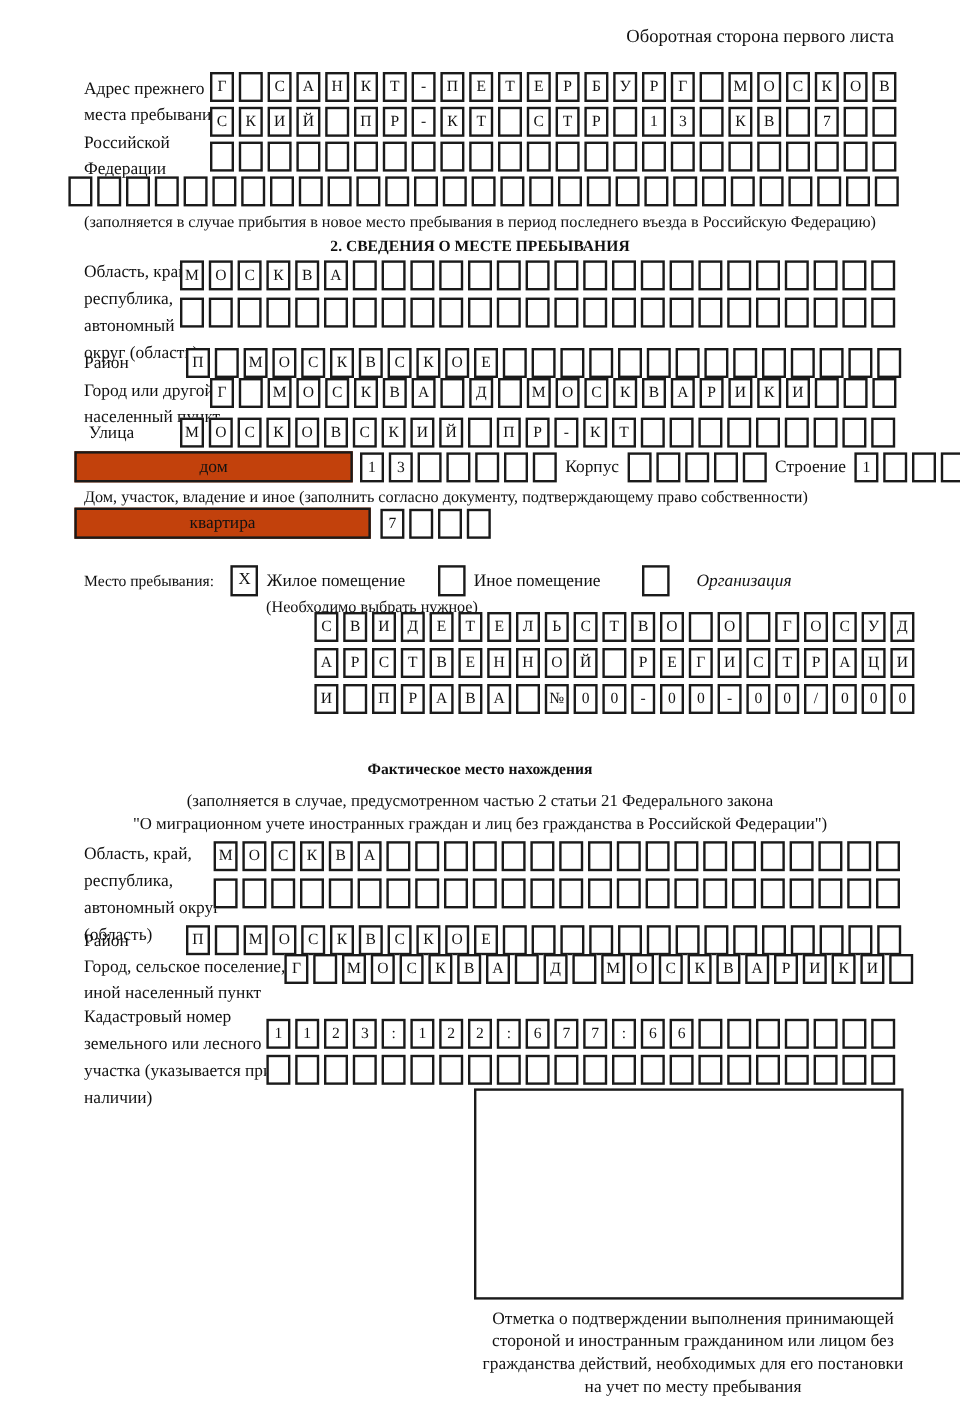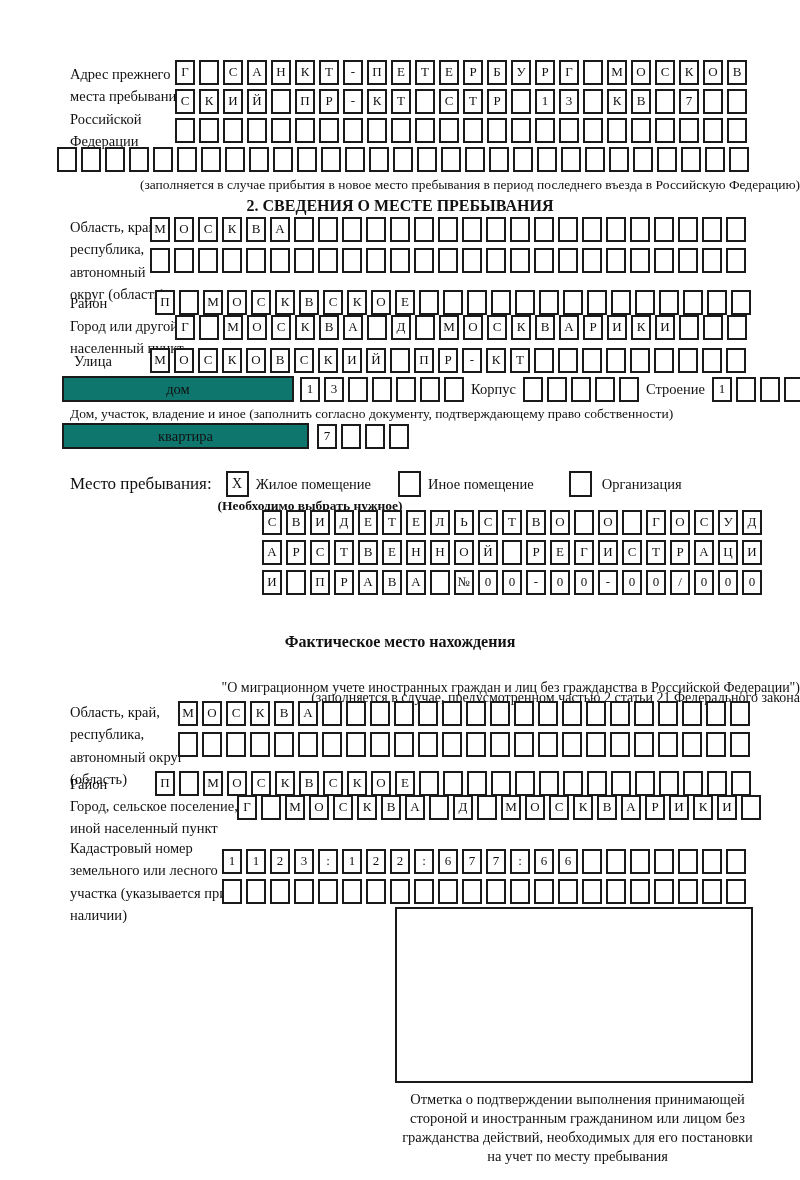--- a/index.html
+++ b/index.html
@@ -5,48 +5,49 @@
   * { margin:0; padding:0; box-sizing:border-box; }
   html,body { background:#fff; }
   .page {
     position:relative; width:800px; height:1180px; margin:0 auto;
     background:#fff; color:#111;
     font-family:"Liberation Serif","DejaVu Serif",serif;
     overflow:hidden;
   }
   .lbl { position:absolute; font-size:14.5px; line-height:1.55; color:#111; }
   .header-note { position:absolute; top:22px; right:55px; font-size:15.5px; }
-  .title { position:absolute; left:0; width:100%; text-align:center; font-weight:bold; font-size:16px; }
+  .title { position:absolute; left:0; width:100%; text-align:center; font-weight:bold; font-size:13px; }
   .caption { position:absolute; font-size:13.5px; }
-  .caption.center { left:0; width:100%; text-align:right; }
+  .caption.center { left:0; width:100%; text-align:center; }
   .boxrow { position:absolute; display:flex; gap:4px; }
   .boxrow-inline { display:flex; gap:4px; }
   .cell {
     display:inline-block; width:20px; height:25px; border:2px solid #1a1a1a;
     font-size:13px; line-height:20px; text-align:center; background:#fff;
     flex:none;
   }
   .wide-box {
     height:26px; border:2px solid #1a1a1a; text-align:center;
-    font-size:14.5px; line-height:22px; flex:none; background:#0f766e;
+    font-size:14.5px; line-height:22px; flex:none; background:#c2410c;
   }
   .hrow { position:absolute; display:flex; align-items:center; }
   .hrow .gap-lbl { font-size:14.5px; margin:0 7px; white-space:nowrap; }
   .checkbox {
     width:23px; height:26px; border:2px solid #1a1a1a; flex:none;
     font-size:14px; line-height:22px; text-align:center; background:#fff;
   }
   .stamp-box { position:absolute; border:2px solid #1a1a1a; background:#fff; }
   .confirm-note { position:absolute; text-align:center; font-size:14.5px; line-height:1.32; }
 </style>
 </head>
 <body>
 
 <div class="page">
 
+  <div class="header-note">Оборотная сторона первого листа</div>
 
   <div class="lbl" style="left:70px; top:63px; width:128px;">Адрес прежнего места пребывания в Российской Федерации</div>
   <div class="boxrow" style="left:175px; top:60px;">
       <span class="cell">Г</span>
       <span class="cell"></span>
       <span class="cell">С</span>
       <span class="cell">А</span>
       <span class="cell">Н</span>
       <span class="cell">К</span>
       <span class="cell">Т</span>
@@ -330,29 +331,29 @@
     <div class="wide-box" style="width:247px;">квартира</div>
     <div class="boxrow-inline" style="margin-left:8px;">
         <span class="cell">7</span>
         <span class="cell"></span>
         <span class="cell"></span>
         <span class="cell"></span>
       </div>
   </div>
 
   <div class="hrow" style="left:70px; top:471px;">
-    <span style="font-size:17px; white-space:nowrap;">Место пребывания:</span>
+    <span style="font-size:13px; white-space:nowrap;">Место пребывания:</span>
     <div class="checkbox" style="margin-left:14px;">X</div>
     <span class="gap-lbl">Жилое помещение</span>
     <div class="checkbox" style="margin-left:20px;"></div>
     <span class="gap-lbl">Иное помещение</span>
     <div class="checkbox" style="margin-left:28px;"></div>
-    <span class="gap-lbl" style="margin-left:10px;">Организация</span>
+    <span class="gap-lbl" style="margin-left:22px;font-style:italic;">Организация</span>
   </div>
-  <div class="caption" style="left:160px; top:498px; width:300px; text-align:center;font-weight:bold;">(Необходимо выбрать нужное)</div>
+  <div class="caption" style="left:160px; top:498px; width:300px; text-align:center;">(Необходимо выбрать нужное)</div>
 
   <div class="boxrow" style="left:262px; top:510px;">
       <span class="cell">С</span>
       <span class="cell">В</span>
       <span class="cell">И</span>
       <span class="cell">Д</span>
       <span class="cell">Е</span>
       <span class="cell">Т</span>
       <span class="cell">Е</span>
       <span class="cell">Л</span>
@@ -411,21 +412,21 @@
       <span class="cell">-</span>
       <span class="cell">0</span>
       <span class="cell">0</span>
       <span class="cell">/</span>
       <span class="cell">0</span>
       <span class="cell">0</span>
       <span class="cell">0</span>
     </div>
 
   <div class="title" style="top:633px;">Фактическое место нахождения</div>
-  <div class="caption center" style="top:661px; font-size:14px;margin-top:29px;">(заполняется в случае, предусмотренном частью 2 статьи 21 Федерального закона</div>
+  <div class="caption center" style="top:661px; font-size:14px;">(заполняется в случае, предусмотренном частью 2 статьи 21 Федерального закона</div>
   <div class="caption center" style="top:680px; font-size:14px;">"О миграционном учете иностранных граждан и лиц без гражданства в Российской Федерации")</div>
 
   <div class="lbl" style="left:70px; top:701px; width:140px;">Область, край, республика, автономный округ (область)</div>
   <div class="boxrow" style="left:178px; top:701px;">
       <span class="cell">М</span>
       <span class="cell">О</span>
       <span class="cell">С</span>
       <span class="cell">К</span>
       <span class="cell">В</span>
       <span class="cell">А</span>

